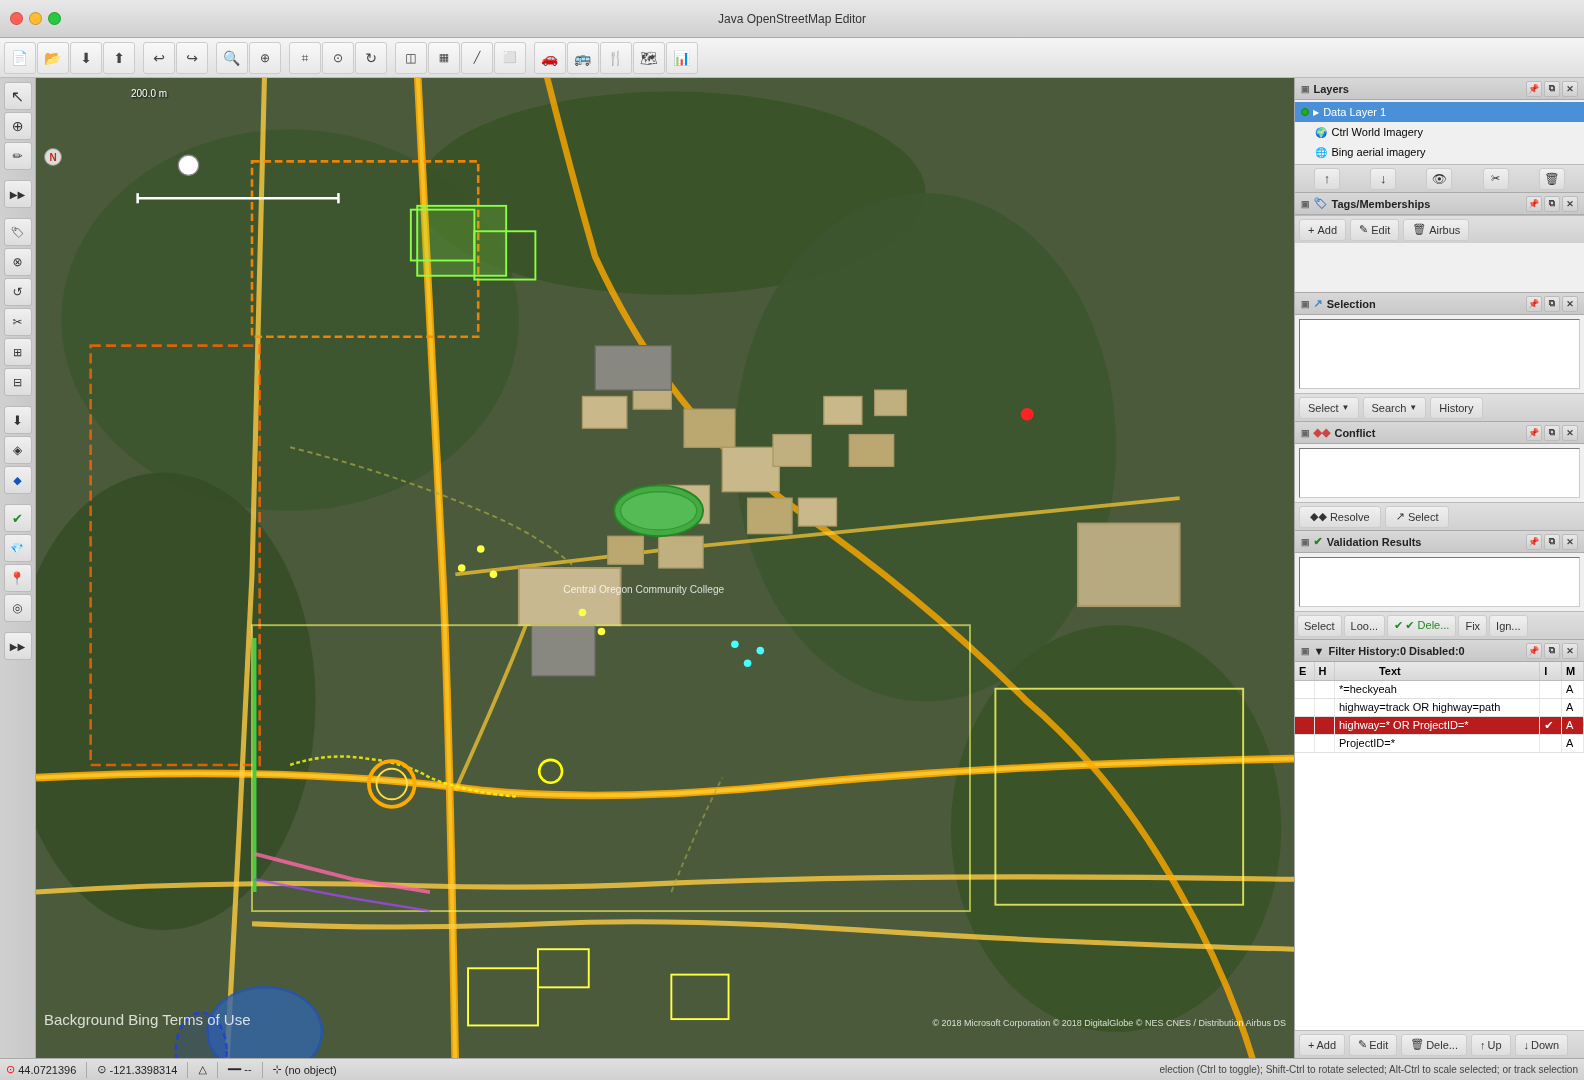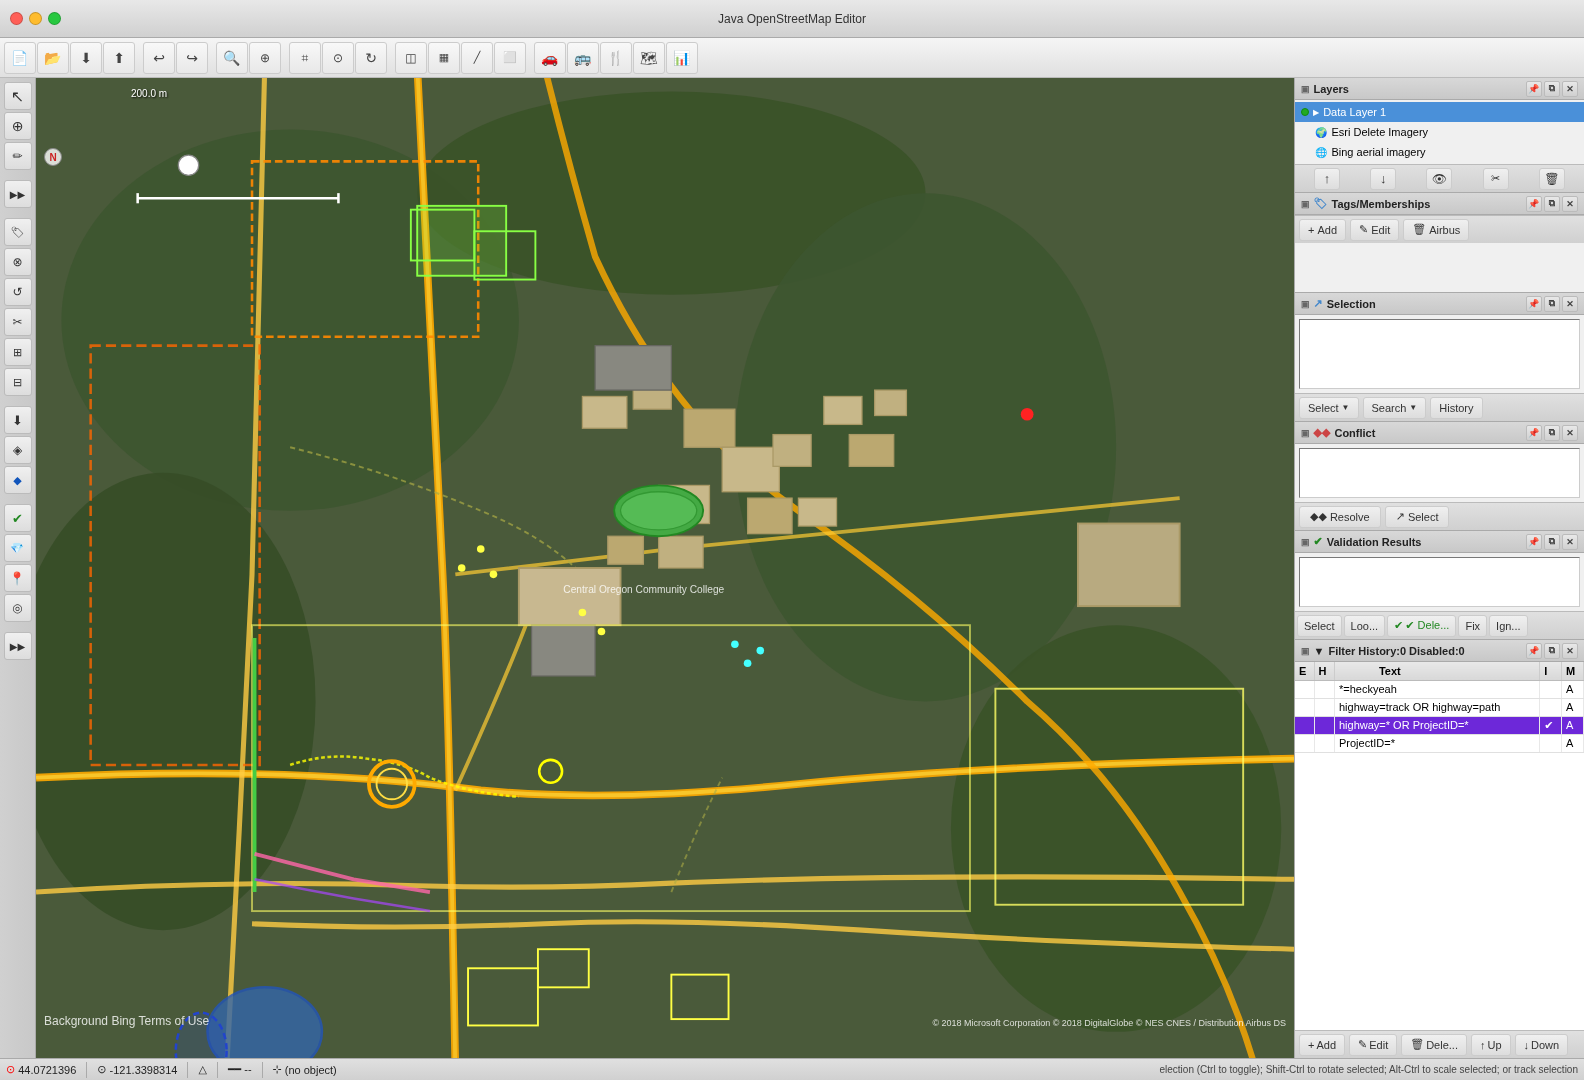--- a/index.html
+++ b/index.html
@@ -130,21 +130,21 @@
       font-size: 10px;
       text-shadow: 1px 1px 2px black;
       margin-left: 45px;
     }
 
     
     #map-attribution {
       position: absolute;
       bottom: 30px;
       left: 8px;
-      font-size: 12px;
+      font-size: 15px;
       color: rgba(255,255,255,0.8);
     }
     #map-attribution2 {
       position: absolute;
       bottom: 30px;
       right: 8px;
       font-size: 9px;
       color: rgba(255,255,255,0.8);
     }
 
@@ -440,21 +440,21 @@
       font-weight: 600;
       height: 18px;
     }
     .filter-table td {
       border-bottom: 1px solid #e0e0e0;
       border-right: 1px solid #e8e8e8;
       padding: 2px 4px;
       height: 18px;
     }
     .filter-row-highlight {
-      background: #6d28d9;
+      background: #b91c1c;
       color: white;
     }
     .filter-row-highlight td { color: white; }
     .filter-toolbar {
       height: 28px;
       background: linear-gradient(to bottom, #e0e0e0, #d0d0d0);
       border-top: 1px solid #bbb;
       display: flex;
       align-items: center;
       gap: 4px;
@@ -705,21 +705,21 @@
         </div>
       </div>
       <div class="layers-content">
         <div class="layer-item selected">
           <div class="layer-dot active"></div>
           <span style="font-size:8px;">▶</span>
           <span>Data Layer 1</span>
         </div>
         <div class="layer-item" style="padding-left: 20px;">
           <span style="font-size:10px;">🌍</span>
-          <span>Esri Delete Imagery</span>
+          <span>Ctrl World Imagery</span>
         </div>
         <div class="layer-item" style="padding-left: 20px;">
           <span style="font-size:10px;">🌐</span>
           <span>Bing aerial imagery</span>
         </div>
       </div>
       <div class="layers-toolbar">
         <div class="layers-tb-btn">↑</div>
         <div class="layers-tb-btn">↓</div>
         <div class="layers-tb-btn" style="font-size:12px;">👁</div>

